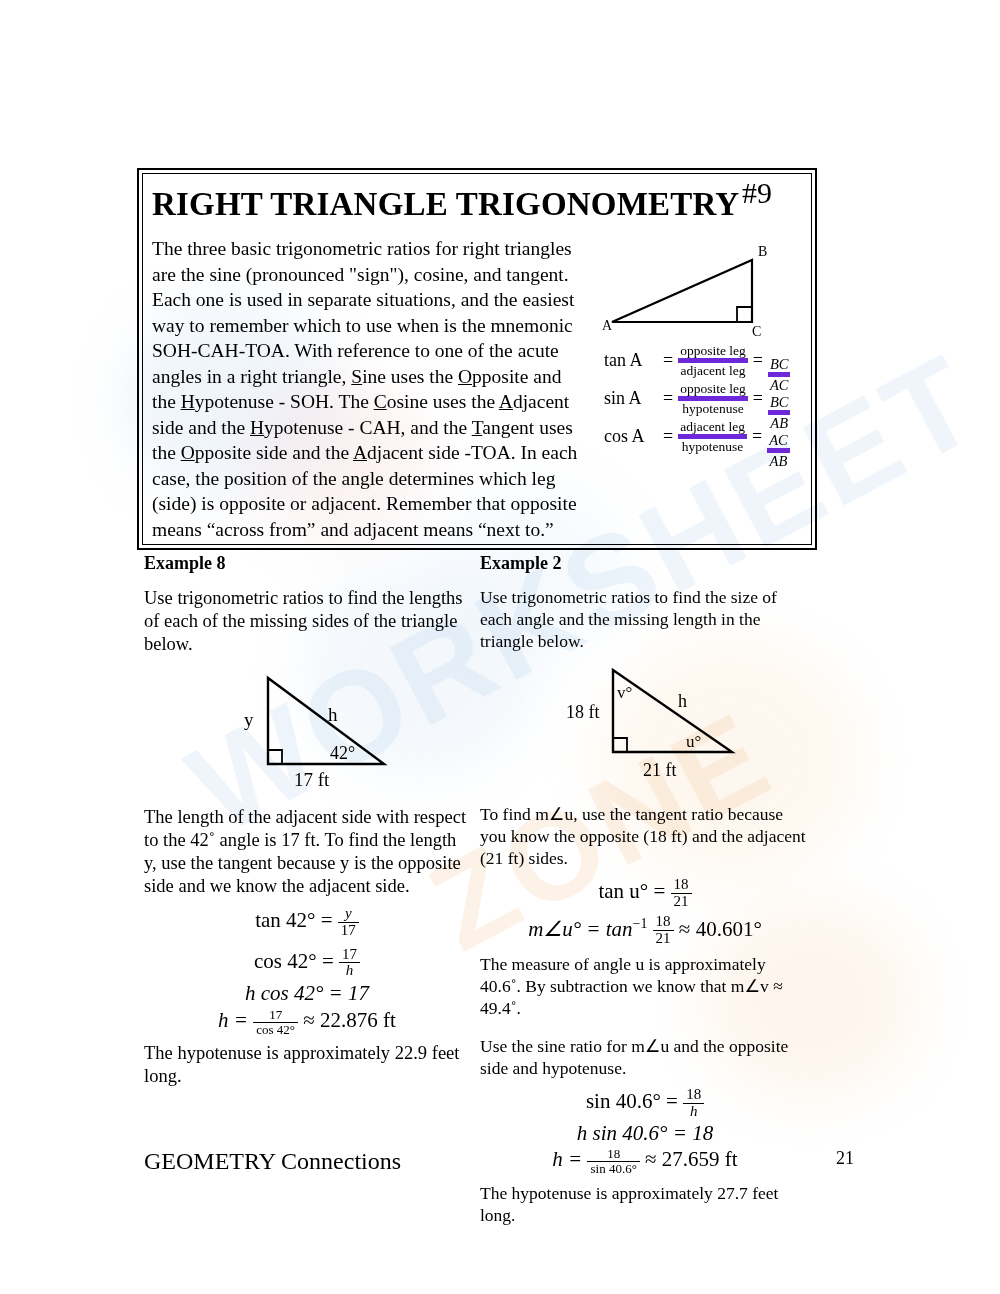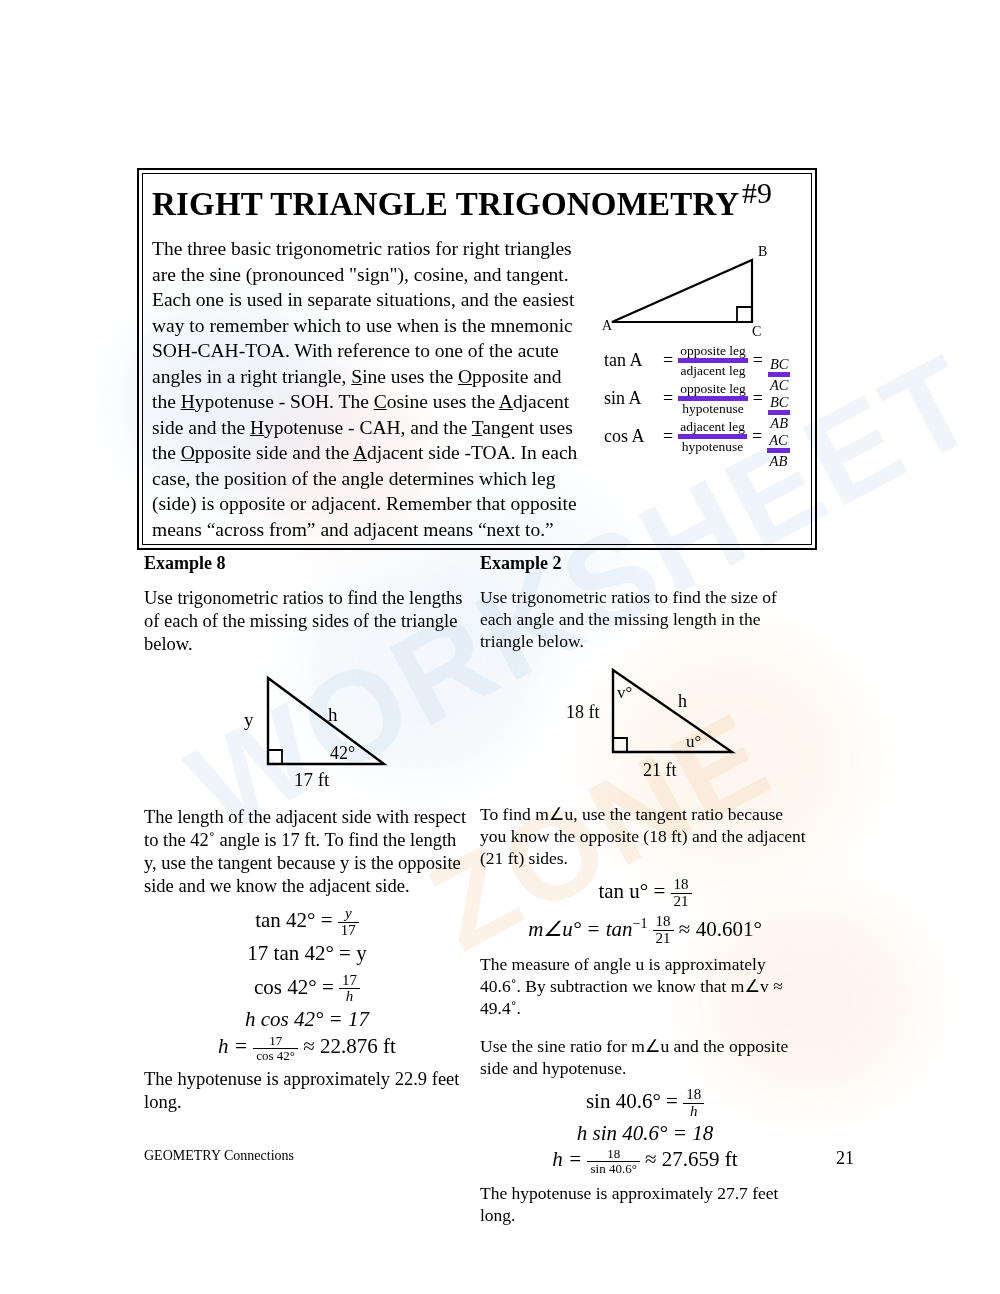--- a/index.html
+++ b/index.html
@@ -93,21 +93,21 @@
            font-size:15px; }
   .frac2 .num { display:block; border-bottom:1px solid #000; padding:0 3px; }
   .frac2 .den { display:block; padding:0 3px; }
   .frac3 { display:inline-block; vertical-align:middle; text-align:center; line-height:1.05;
            font-size:13px; }
   .frac3 .num { display:block; border-bottom:1px solid #000; padding:0 3px; }
   .frac3 .den { display:block; padding:0 3px; }
   sup.exp { font-size:.66em; vertical-align:super; }
 
   
-  #footer-left { position:absolute; left:144px; top:1148px; font-size:14px; }
+  #footer-left { position:absolute; left:144px; top:1148px; font-size:24px; }
   #footer-left .geo { font-family:"Liberation Serif", serif; }
   #footer-right { position:absolute; left:836px; top:1148px; font-size:18px; }
 
   svg text { font-family:"Liberation Serif", serif; }
 </style>
 </head>
 <body>
 
 <div id="watermark">
   <div class="wm-blob" style="left:120px;  top:300px;  width:220px; height:200px; background:#cfe0f2;"></div>
@@ -203,21 +203,20 @@
     <p class="ex-para">The length of the adjacent side with respect to the 42˚ angle is 17 ft.  To find the length y, use the tangent because  y  is the opposite side and we know the adjacent side.</p>
 
     <div class="mathblock">
       <span class="mline">
         <span>tan 42° =</span>
         <span class="frac2">
           <span class="num it">y</span>
           <span class="den">17</span>
         </span>
       </span>
-      <span class="mline">17 tan 42° = y</span>
     </div>
 
 
     <div class="mathblock">
       <span class="mline">
         <span>cos 42° =</span>
         <span class="frac2">
           <span class="num">17</span>
           <span class="den it">h</span>
         </span>

